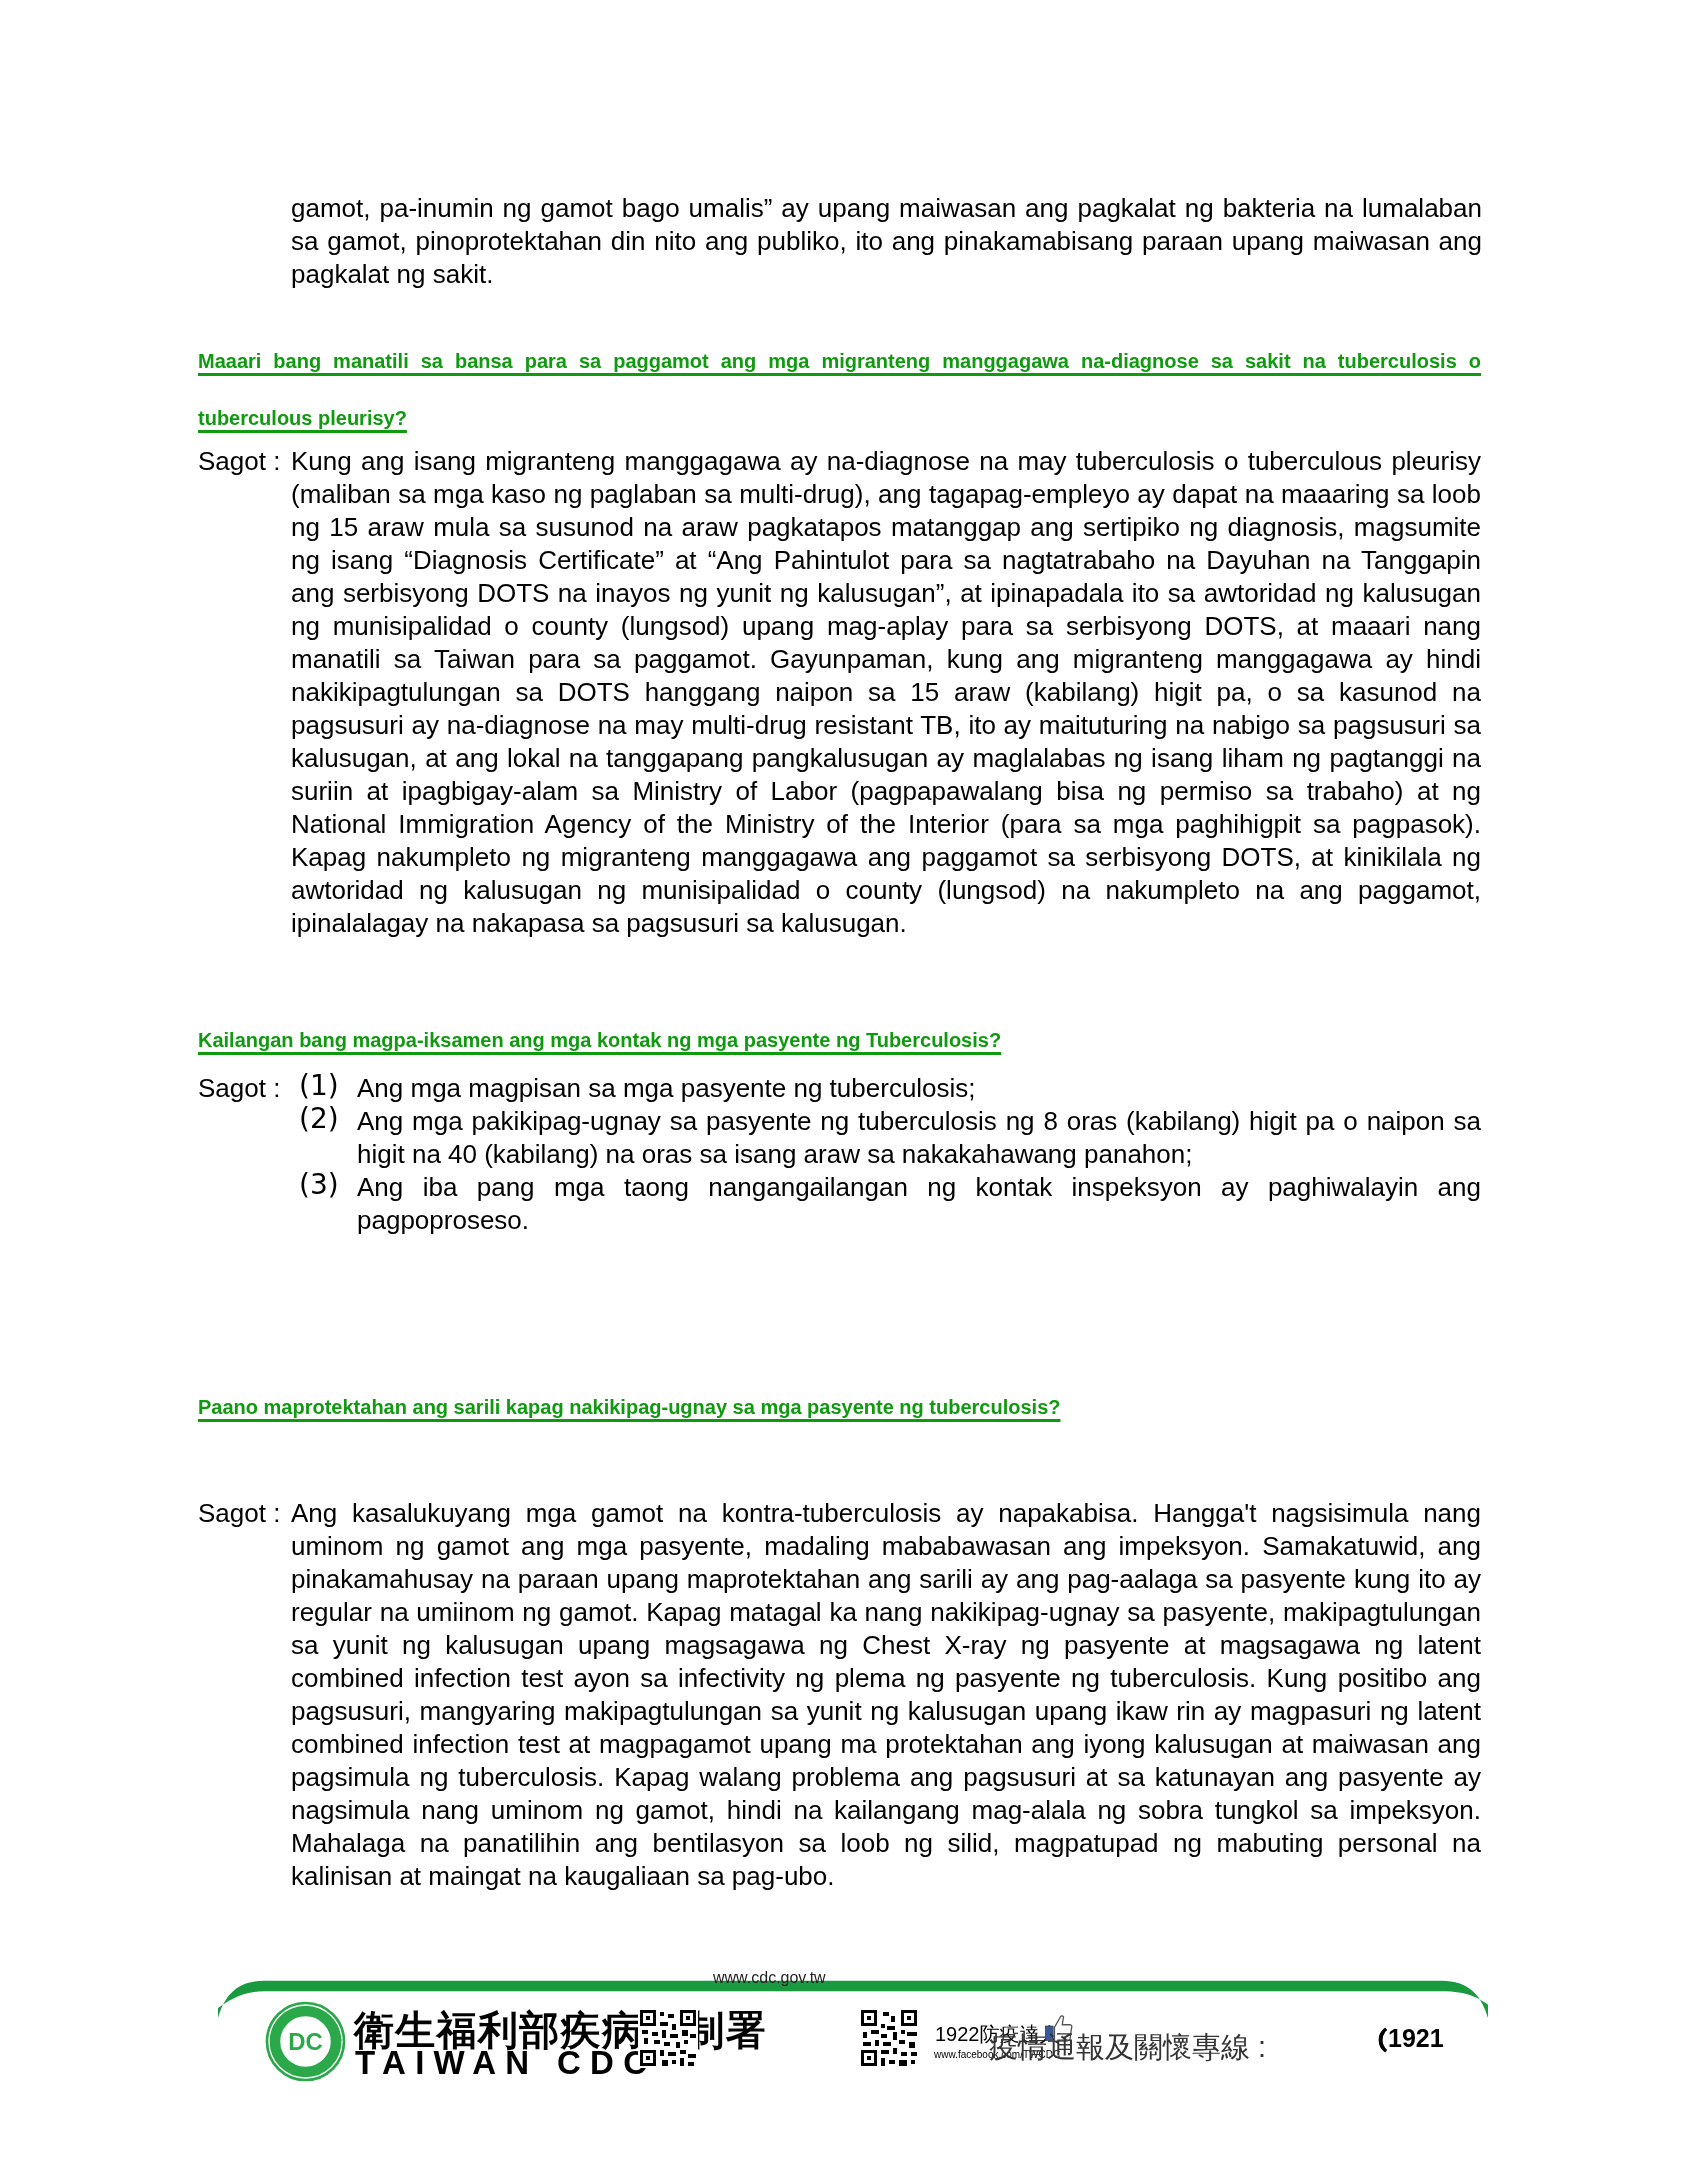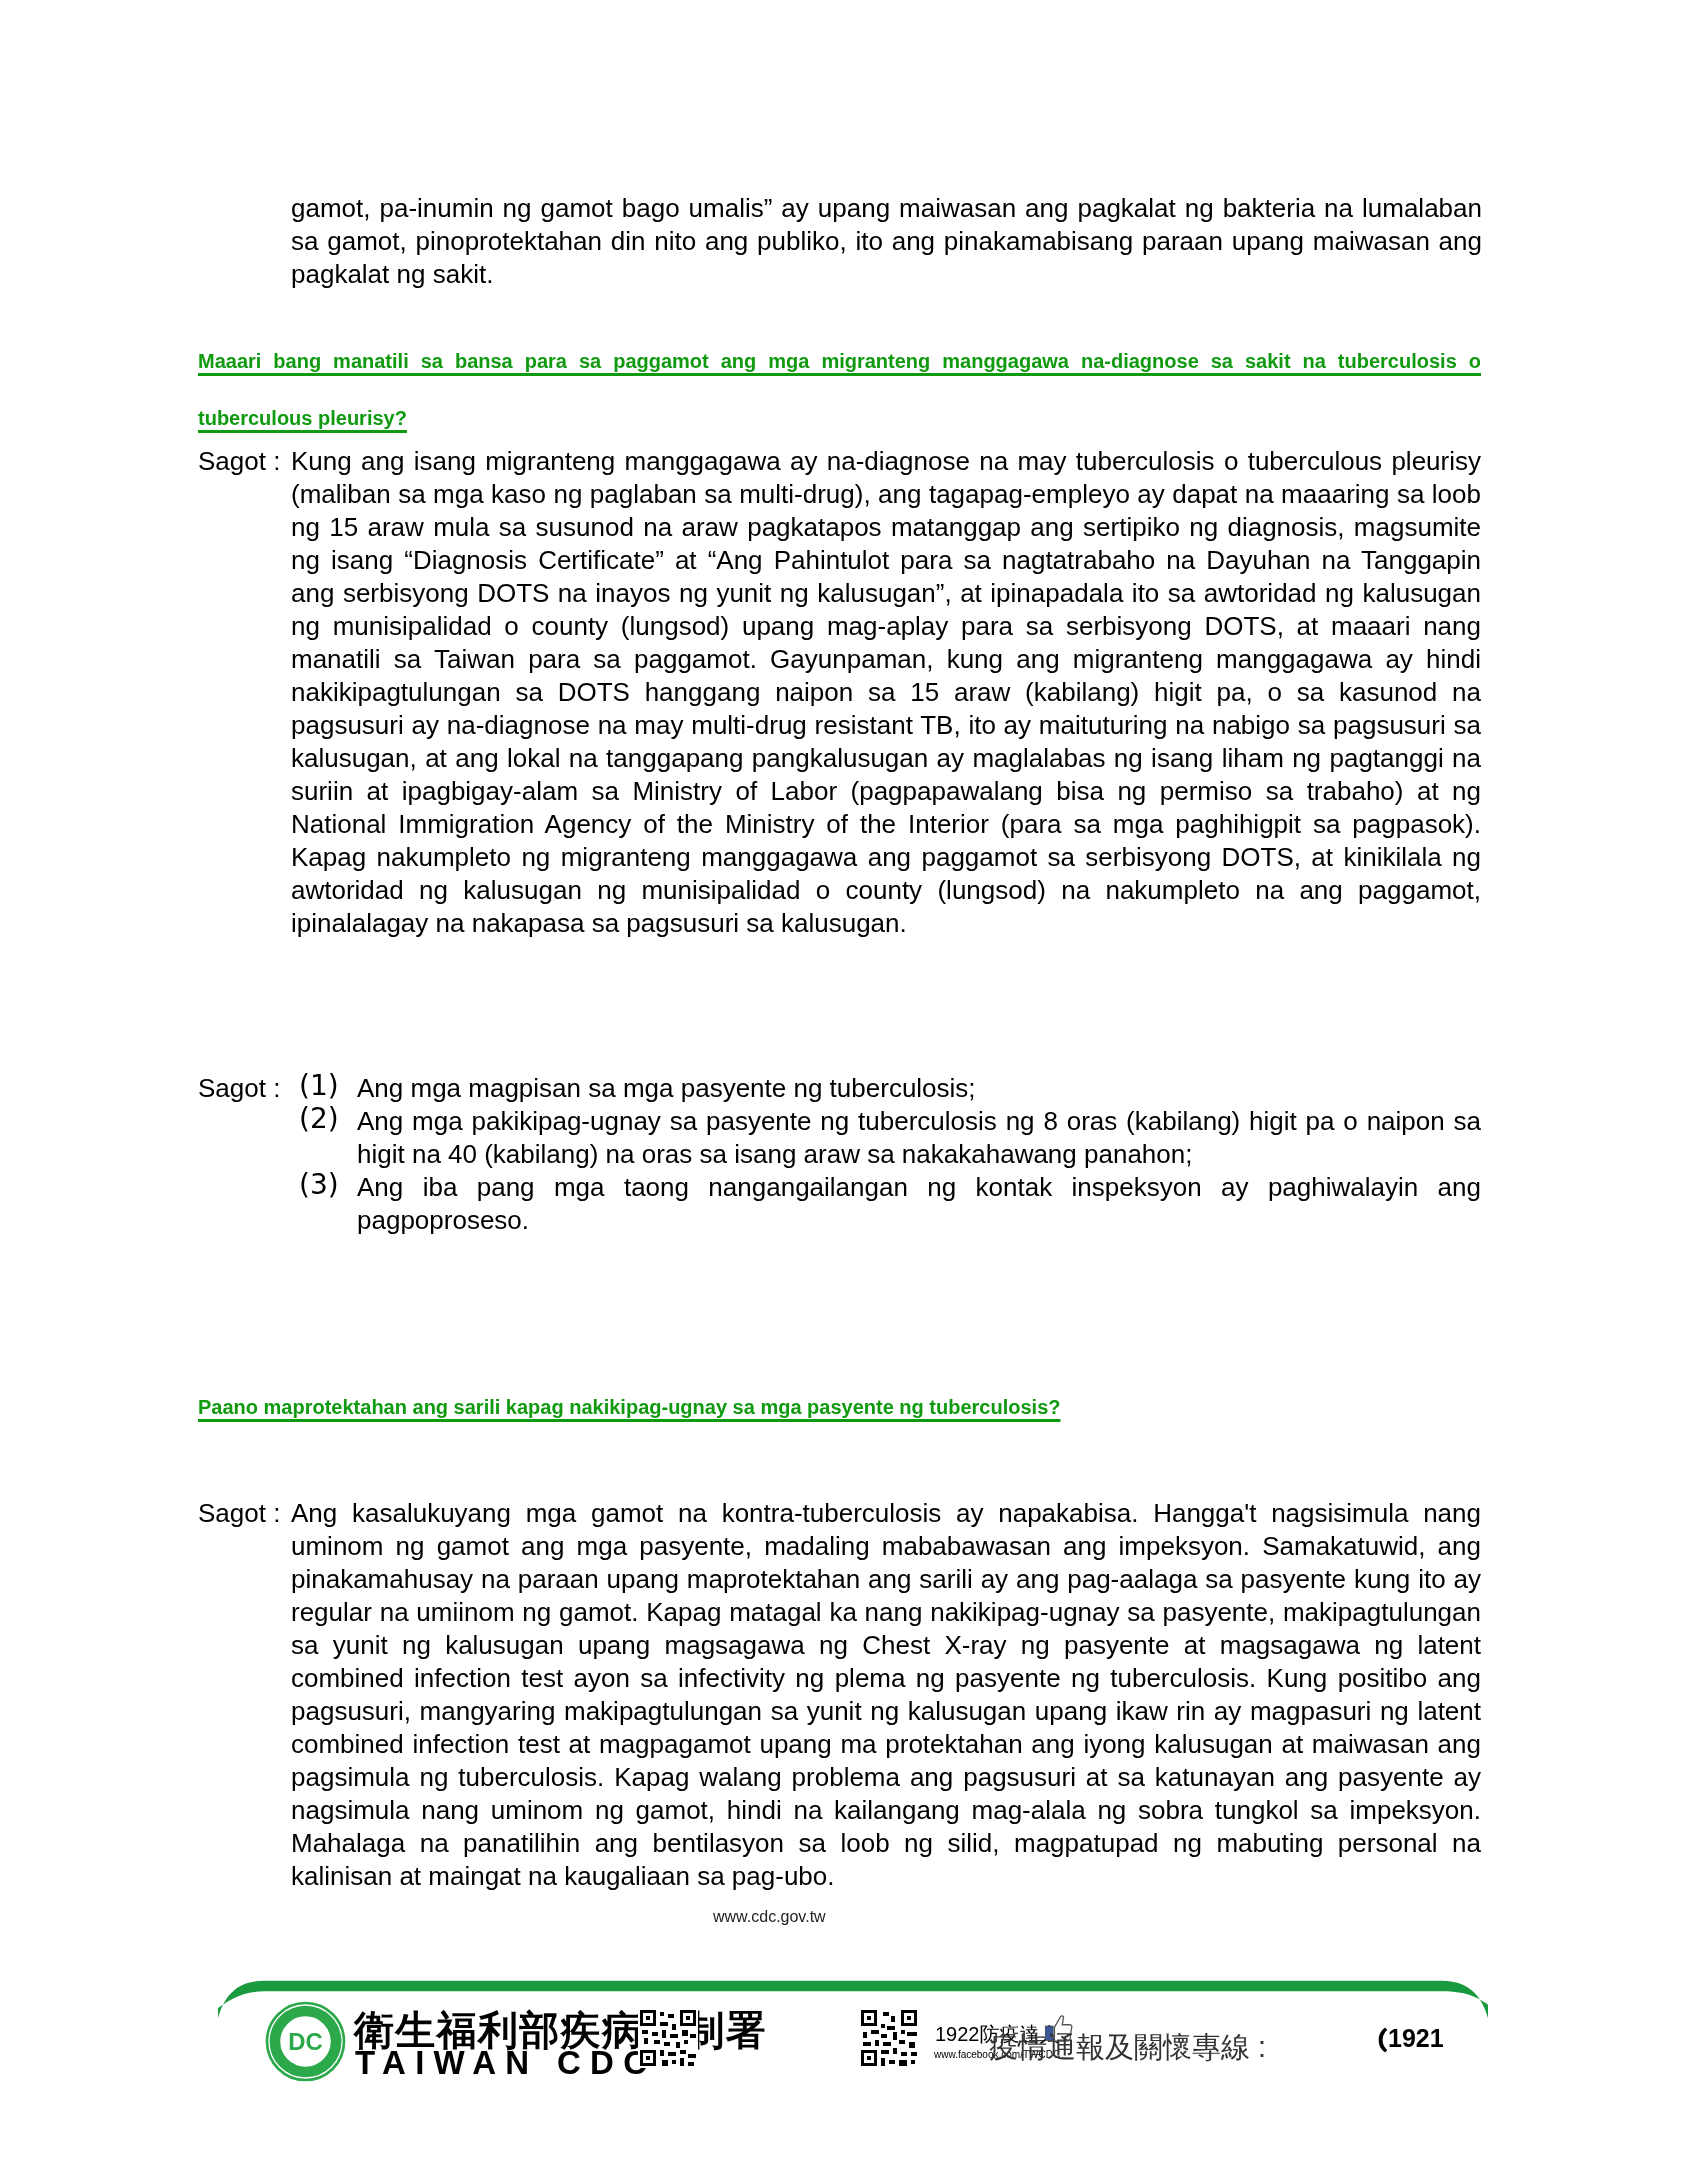--- a/index.html
+++ b/index.html
@@ -39,20 +39,21 @@
 <div class="page">
 
   <p class="para" style="top:192px; margin:0;">gamot, pa-inumin ng gamot bago umalis” ay upang maiwasan ang pagkalat ng bakteria na lumalaban sa gamot, pinoprotektahan din nito ang publiko, ito ang pinakamabisang paraan upang maiwasan ang pagkalat ng sakit.</p>
 
   <div class="heading" style="top:333px; line-height:57px;">Maaari bang manatili sa bansa para sa paggamot ang mga migranteng manggagawa na-diagnose sa sakit na tuberculosis o tuberculous pleurisy?</div>
   <div class="answer" style="top:445px;">
     <span class="label">Sagot :</span>
     <div class="body">Kung ang isang migranteng manggagawa ay na-diagnose na may tuberculosis o tuberculous pleurisy (maliban sa mga kaso ng paglaban sa multi-drug), ang tagapag-empleyo ay dapat na maaaring sa loob ng 15 araw mula sa susunod na araw pagkatapos matanggap ang sertipiko ng diagnosis, magsumite ng isang “Diagnosis Certificate” at “Ang Pahintulot para sa nagtatrabaho na Dayuhan na Tanggapin ang serbisyong DOTS na inayos ng yunit ng kalusugan”, at ipinapadala ito sa awtoridad ng kalusugan ng munisipalidad o county (lungsod) upang mag-aplay para sa serbisyong DOTS, at maaari nang manatili sa Taiwan para sa paggamot. Gayunpaman, kung ang migranteng manggagawa ay hindi nakikipagtulungan sa DOTS hanggang naipon sa 15 araw (kabilang) higit pa, o sa kasunod na pagsusuri ay na-diagnose na may multi-drug resistant TB, ito ay maituturing na nabigo sa pagsusuri sa kalusugan, at ang lokal na tanggapang pangkalusugan ay maglalabas ng isang liham ng pagtanggi na suriin at ipagbigay-alam sa Ministry of Labor (pagpapawalang bisa ng permiso sa trabaho) at ng National Immigration Agency of the Ministry of the Interior (para sa mga paghihigpit sa pagpasok). Kapag nakumpleto ng migranteng manggagawa ang paggamot sa serbisyong DOTS, at kinikilala ng awtoridad ng kalusugan ng munisipalidad o county (lungsod) na nakumpleto na ang paggamot, ipinalalagay na nakapasa sa pagsusuri sa kalusugan.</div>
   </div>
 
+  <div class="heading" style="top:1012px; line-height:57px;">Kailangan bang magpa-iksamen ang mga kontak ng mga pasyente ng Tuberculosis?</div>
   <div class="answer" style="top:1072px;">
     <span class="label">Sagot :</span>
     <div class="body">
       <ul class="list" style="margin-left:-93px; padding-left:93px;">
         <li>
           <span class="num">(1)</span>
           <span>Ang mga magpisan sa mga pasyente ng tuberculosis;</span>
         </li>
         <li>
           <span class="num">(2)</span>
@@ -95,21 +96,21 @@
       <rect x="2.5" y="2.5" width="5" height="5" fill="#fff"></rect>
       <rect x="4" y="4" width="2" height="2" fill="#000"></rect>
     <rect x="21" y="1" width="8" height="8" fill="#000"></rect>
       <rect x="22.5" y="2.5" width="5" height="5" fill="#fff"></rect>
       <rect x="24" y="4" width="2" height="2" fill="#000"></rect>
     <rect x="1" y="21" width="8" height="8" fill="#000"></rect>
       <rect x="2.5" y="22.5" width="5" height="5" fill="#fff"></rect>
       <rect x="4" y="24" width="2" height="2" fill="#000"></rect>
     <path d="M11 2h2v2h-2zM15 3h3v2h-3zM11 7h4v2h-4zM17 8h2v3h-2zM2 11h3v2h-3zM7 12h3v2h-3zM12 11h2v4h-2zM16 13h4v2h-4zM22 11h3v3h-3zM26 13h3v2h-3zM3 15h2v3h-2zM8 16h3v2h-3zM13 17h3v2h-3zM19 17h2v3h-2zM23 16h2v2h-2zM11 21h2v3h-2zM15 22h4v2h-4zM21 21h3v2h-3zM25 23h4v2h-4zM12 26h3v3h-3zM17 26h2v2h-2zM21 25h2v4h-2zM25 27h3v2h-3z" fill="#000"></path>
   </svg>
-  <div class="site" style="left:713px; top:1908px;">www.cdc.gov.tw</div>
+  <div class="site" style="left:713px; top:1969px;">www.cdc.gov.tw</div>
 
   <svg class="qr" style="left:859px; top:2008px;" viewBox="0 0 30 30">
     <rect x="0" y="0" width="30" height="30" fill="#fff"></rect>
     <rect x="1" y="1" width="8" height="8" fill="#000"></rect>
       <rect x="2.5" y="2.5" width="5" height="5" fill="#fff"></rect>
       <rect x="4" y="4" width="2" height="2" fill="#000"></rect>
     <rect x="21" y="1" width="8" height="8" fill="#000"></rect>
       <rect x="22.5" y="2.5" width="5" height="5" fill="#fff"></rect>
       <rect x="24" y="4" width="2" height="2" fill="#000"></rect>
     <rect x="1" y="21" width="8" height="8" fill="#000"></rect>

